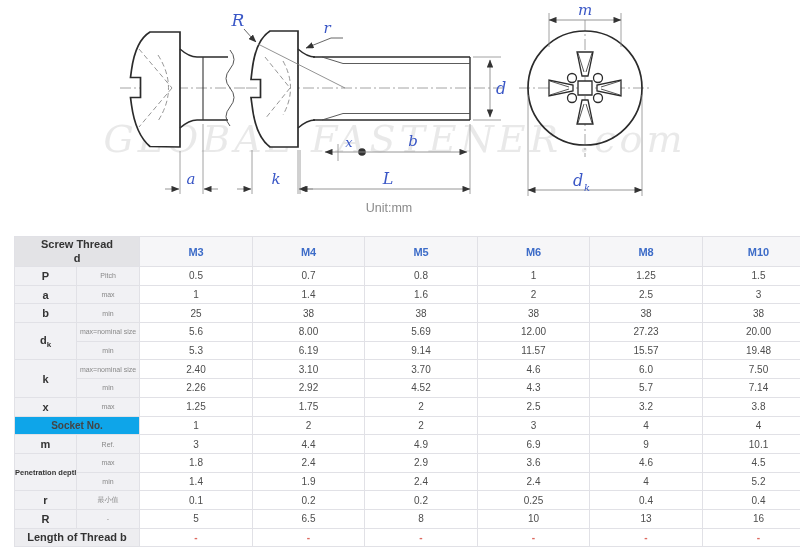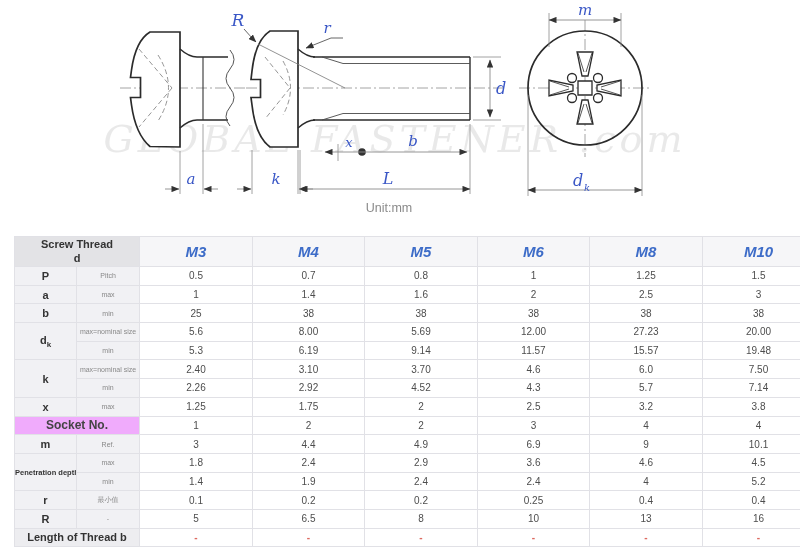--- a/index.html
+++ b/index.html
@@ -7,24 +7,24 @@
   .diagram{position:absolute;top:0;left:0;width:800px;height:236px;}
   .dim-label{font-family:"DejaVu Serif",serif;font-style:italic;fill:#3a57c6;}
   .watermark{font-family:"DejaVu Serif",serif;font-style:italic;fill:#bdbdbd;opacity:.32;letter-spacing:4px;}
   .unit{fill:#8a8a8a;font-size:12.5px;font-family:"Liberation Sans",sans-serif;}
   .spec{position:absolute;top:236px;left:14px;width:792px;}
   table{border-collapse:collapse;table-layout:fixed;width:800px;}
   td{border:1px solid #e1e1e6;text-align:center;vertical-align:middle;padding:0;overflow:hidden;white-space:nowrap;}
   tr.data-row{height:18.7px;}
   tr.head-row{height:30px;}
   .hdr-lbl{background:#e3e3e6;font-size:11px;color:#333;font-weight:bold;line-height:1.25;}
-  .hdr-col{background:#f6f6f8;color:#3d6cc8;font-weight:bold;font-size:15px;font-style:italic;}
+  .hdr-col{background:#f6f6f8;color:#3d6cc8;font-weight:bold;font-size:11px;}
   .lbl{background:#f1f1f4;font-weight:bold;font-size:11px;color:#333;}
   .lbl-small{background:#f1f1f4;font-weight:bold;font-size:7.5px;color:#333;}
-  .lbl-span{background:#f0abfc;font-weight:600;font-size:12px;color:#444;}
+  .lbl-span{background:#0ea5e9;font-weight:600;font-size:10px;color:#444;}
   .lbl-foot{background:#ededf0;font-weight:600;font-size:11px;color:#333;margin-left:33px;}
   .sub{background:#f1f1f4;font-size:7px;color:#888;}
   .val{background:#ffffff;font-size:10px;color:#4d4d4d;}
   .val-dash{background:#ffffff;font-size:10px;color:#dd6a60;font-weight:bold;}
   sub.mini{font-size:8px;}
 </style>
 </head>
 <body>
 
 <div class="diagram">

